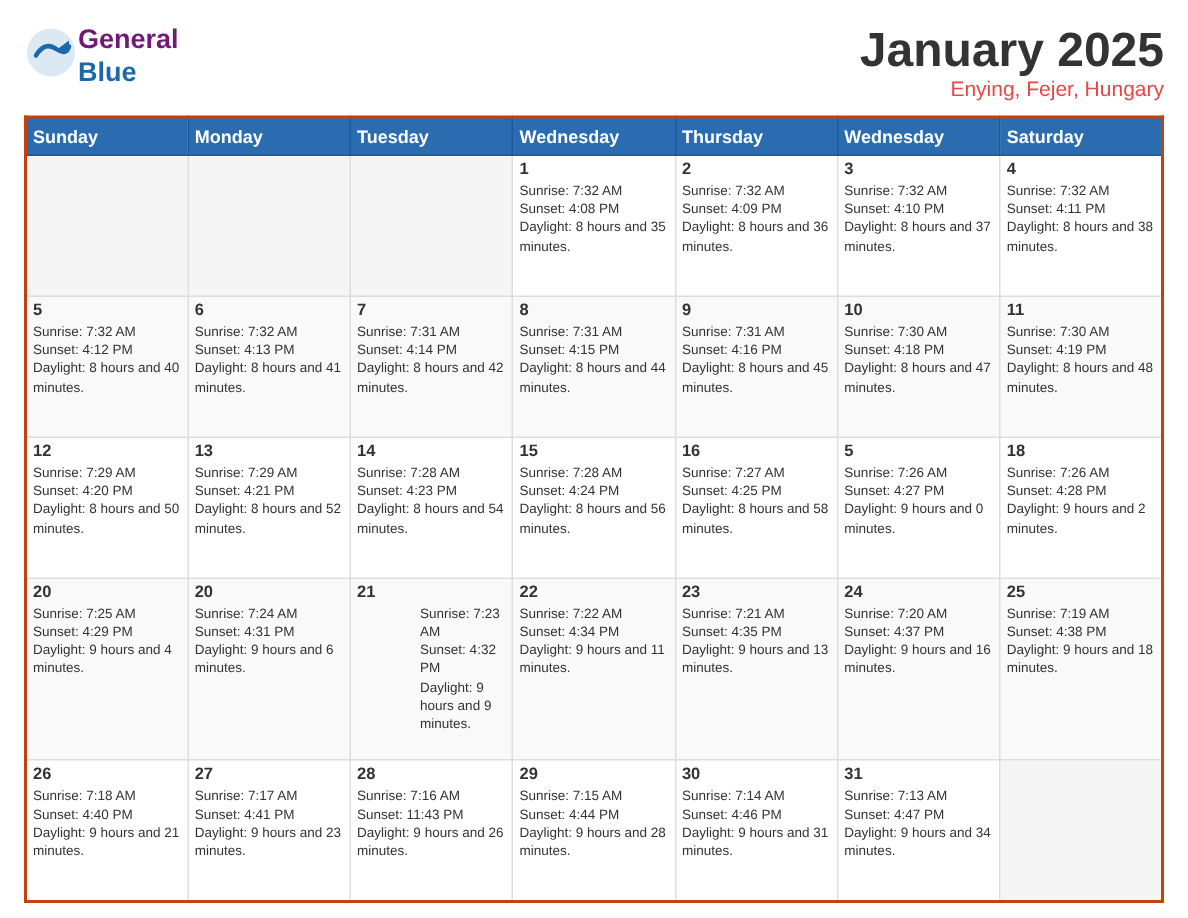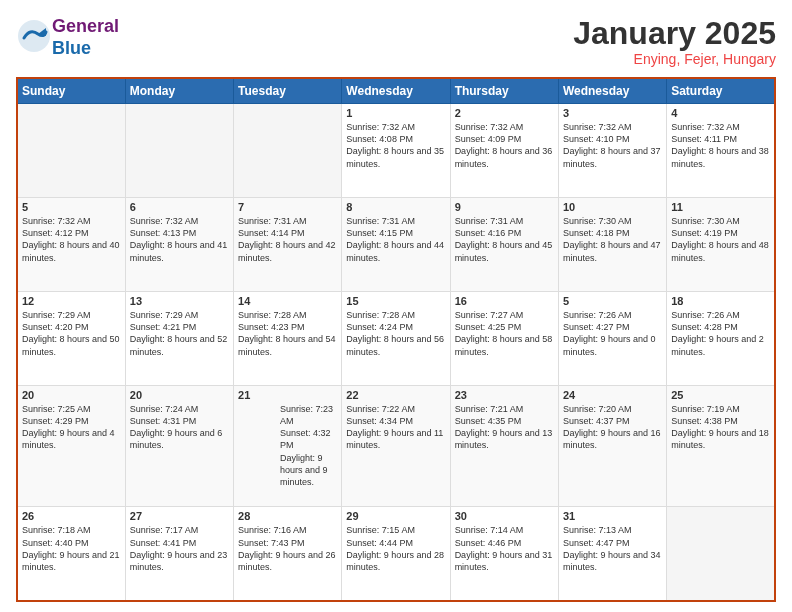--- a/index.html
+++ b/index.html
@@ -296,21 +296,21 @@
           </td>
           <td>
             <div class="day-number">27</div>
             <div class="day-info" style="white-space: pre-line;">Sunrise: 7:17 AM
 Sunset: 4:41 PM
 Daylight: 9 hours and 23 minutes.</div>
           </td>
           <td>
             <div class="day-number">28</div>
             <div class="day-info" style="white-space: pre-line;">Sunrise: 7:16 AM
-Sunset: 7:43 PM
+Sunset: 11:43 PM
 Daylight: 9 hours and 26 minutes.</div>
           </td>
           <td>
             <div class="day-number">29</div>
             <div class="day-info" style="white-space: pre-line;">Sunrise: 7:15 AM
 Sunset: 4:44 PM
 Daylight: 9 hours and 28 minutes.</div>
           </td>
           <td>
             <div class="day-number">30</div>

